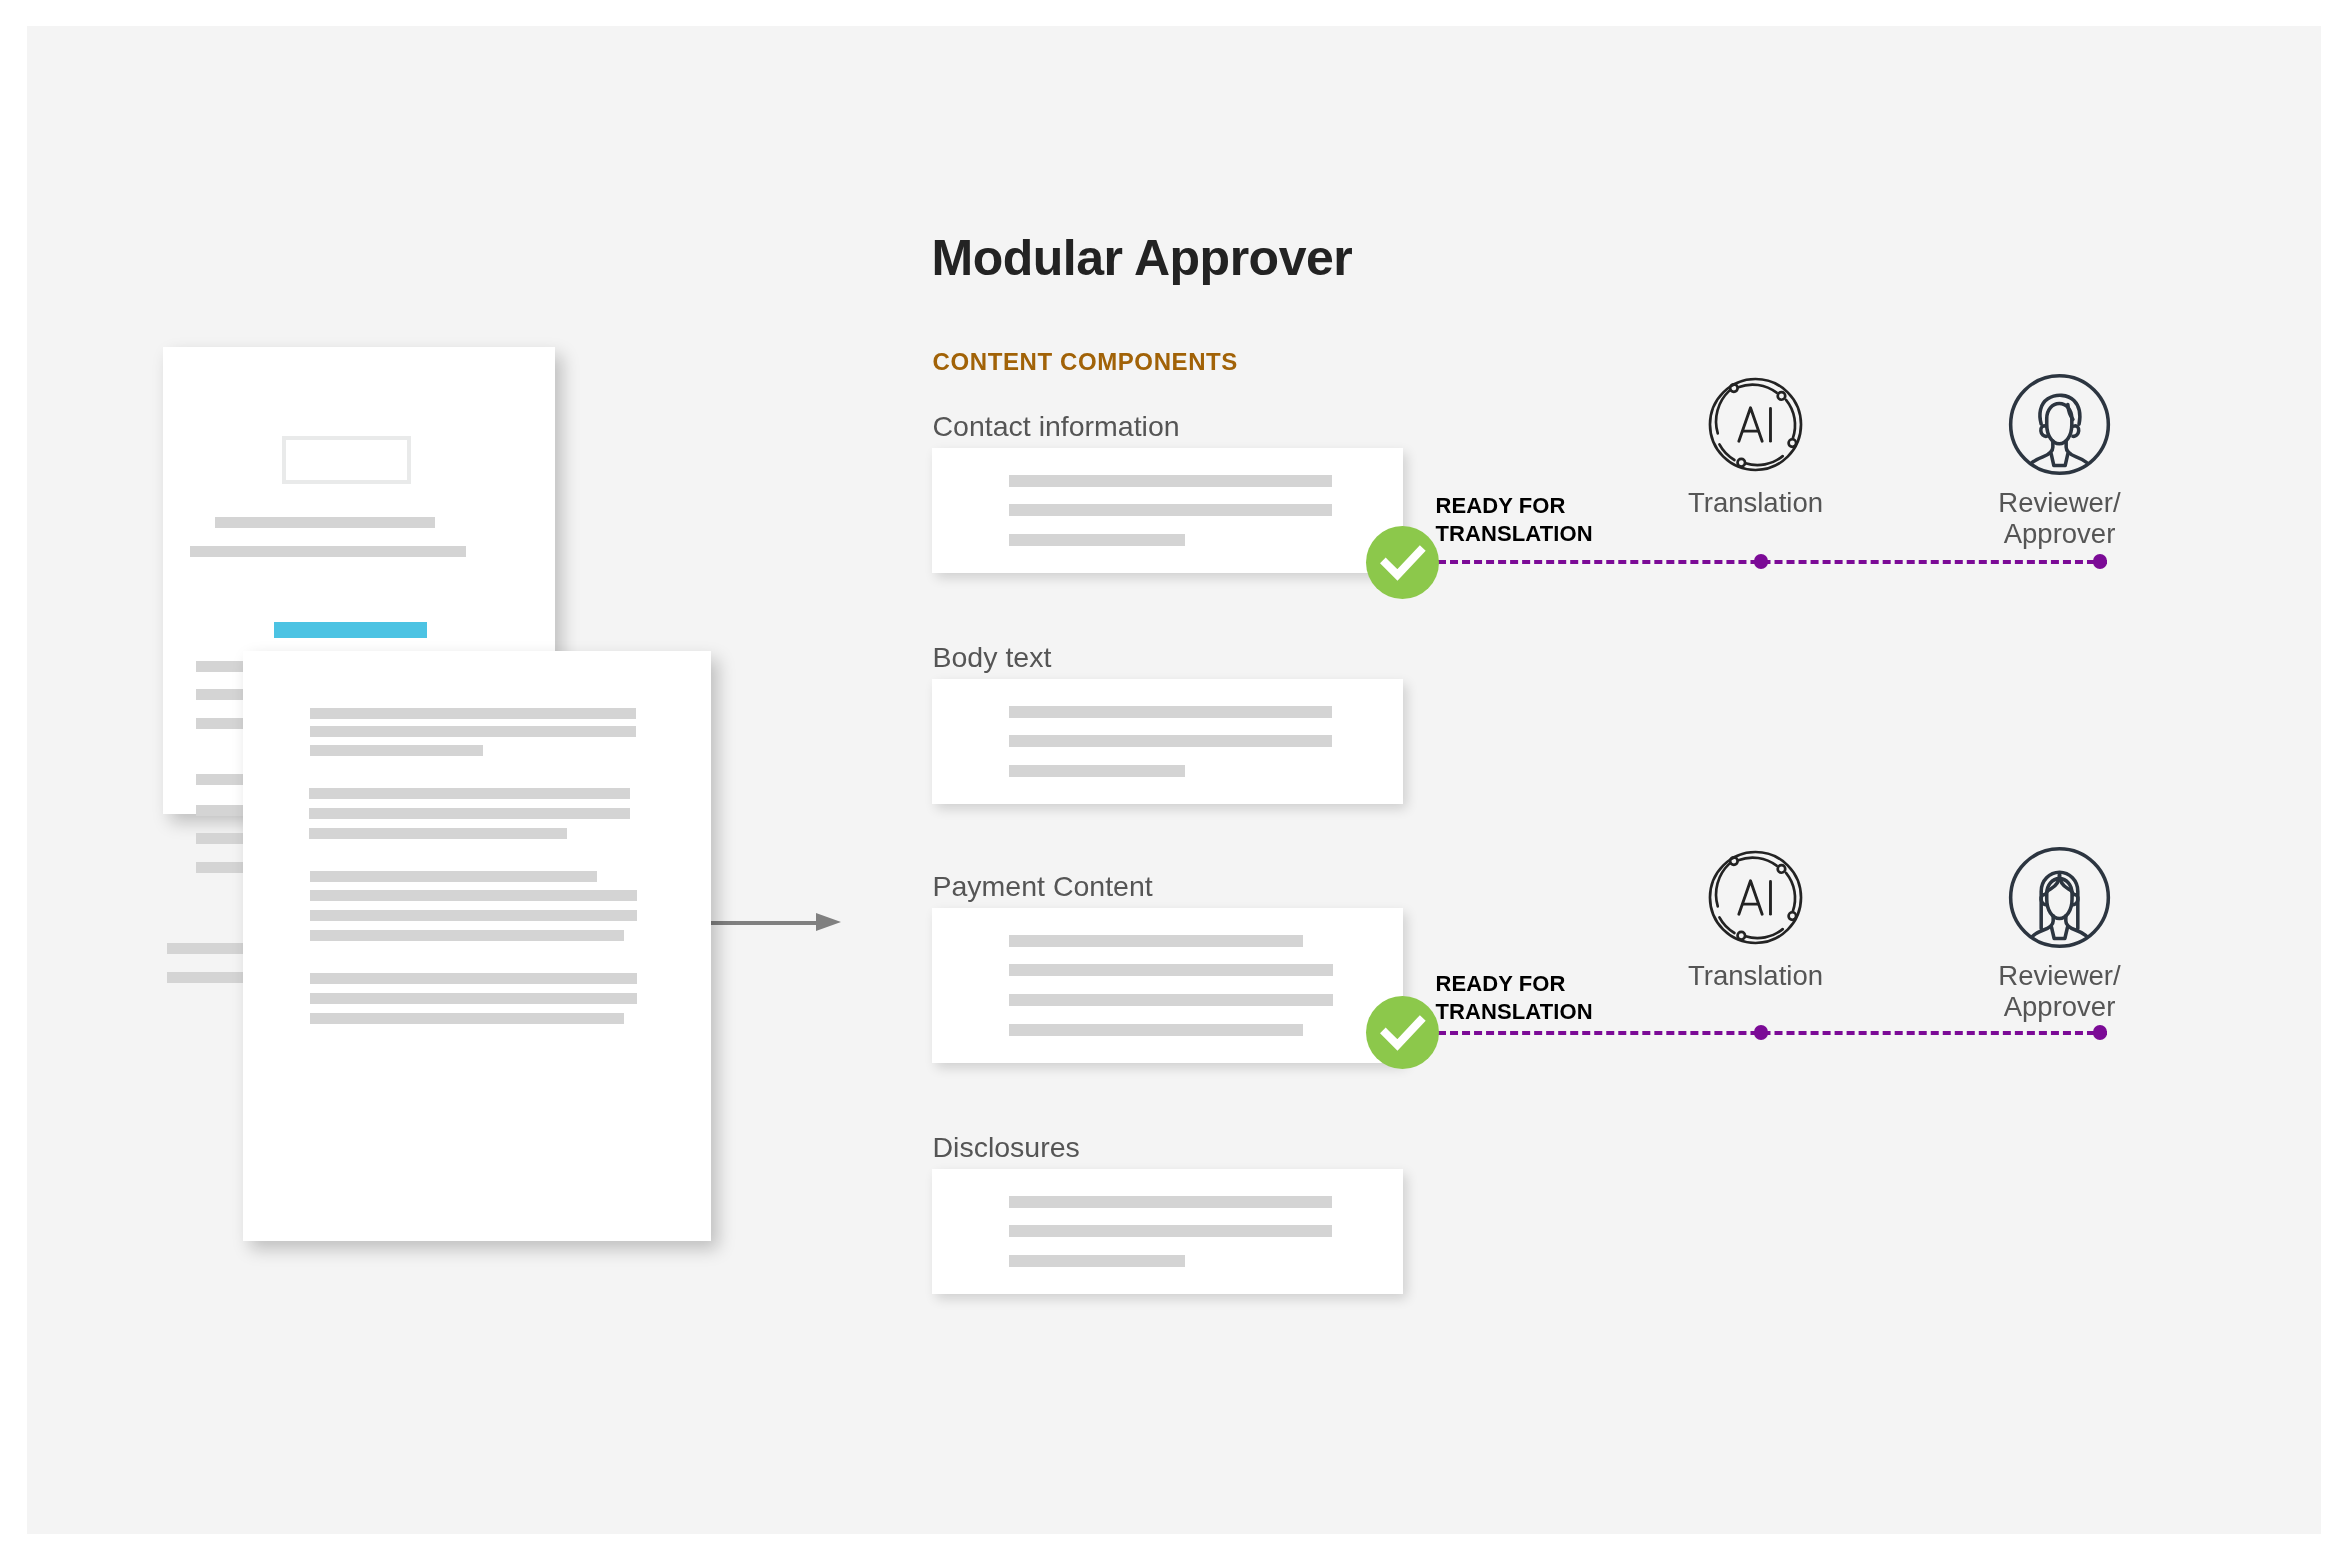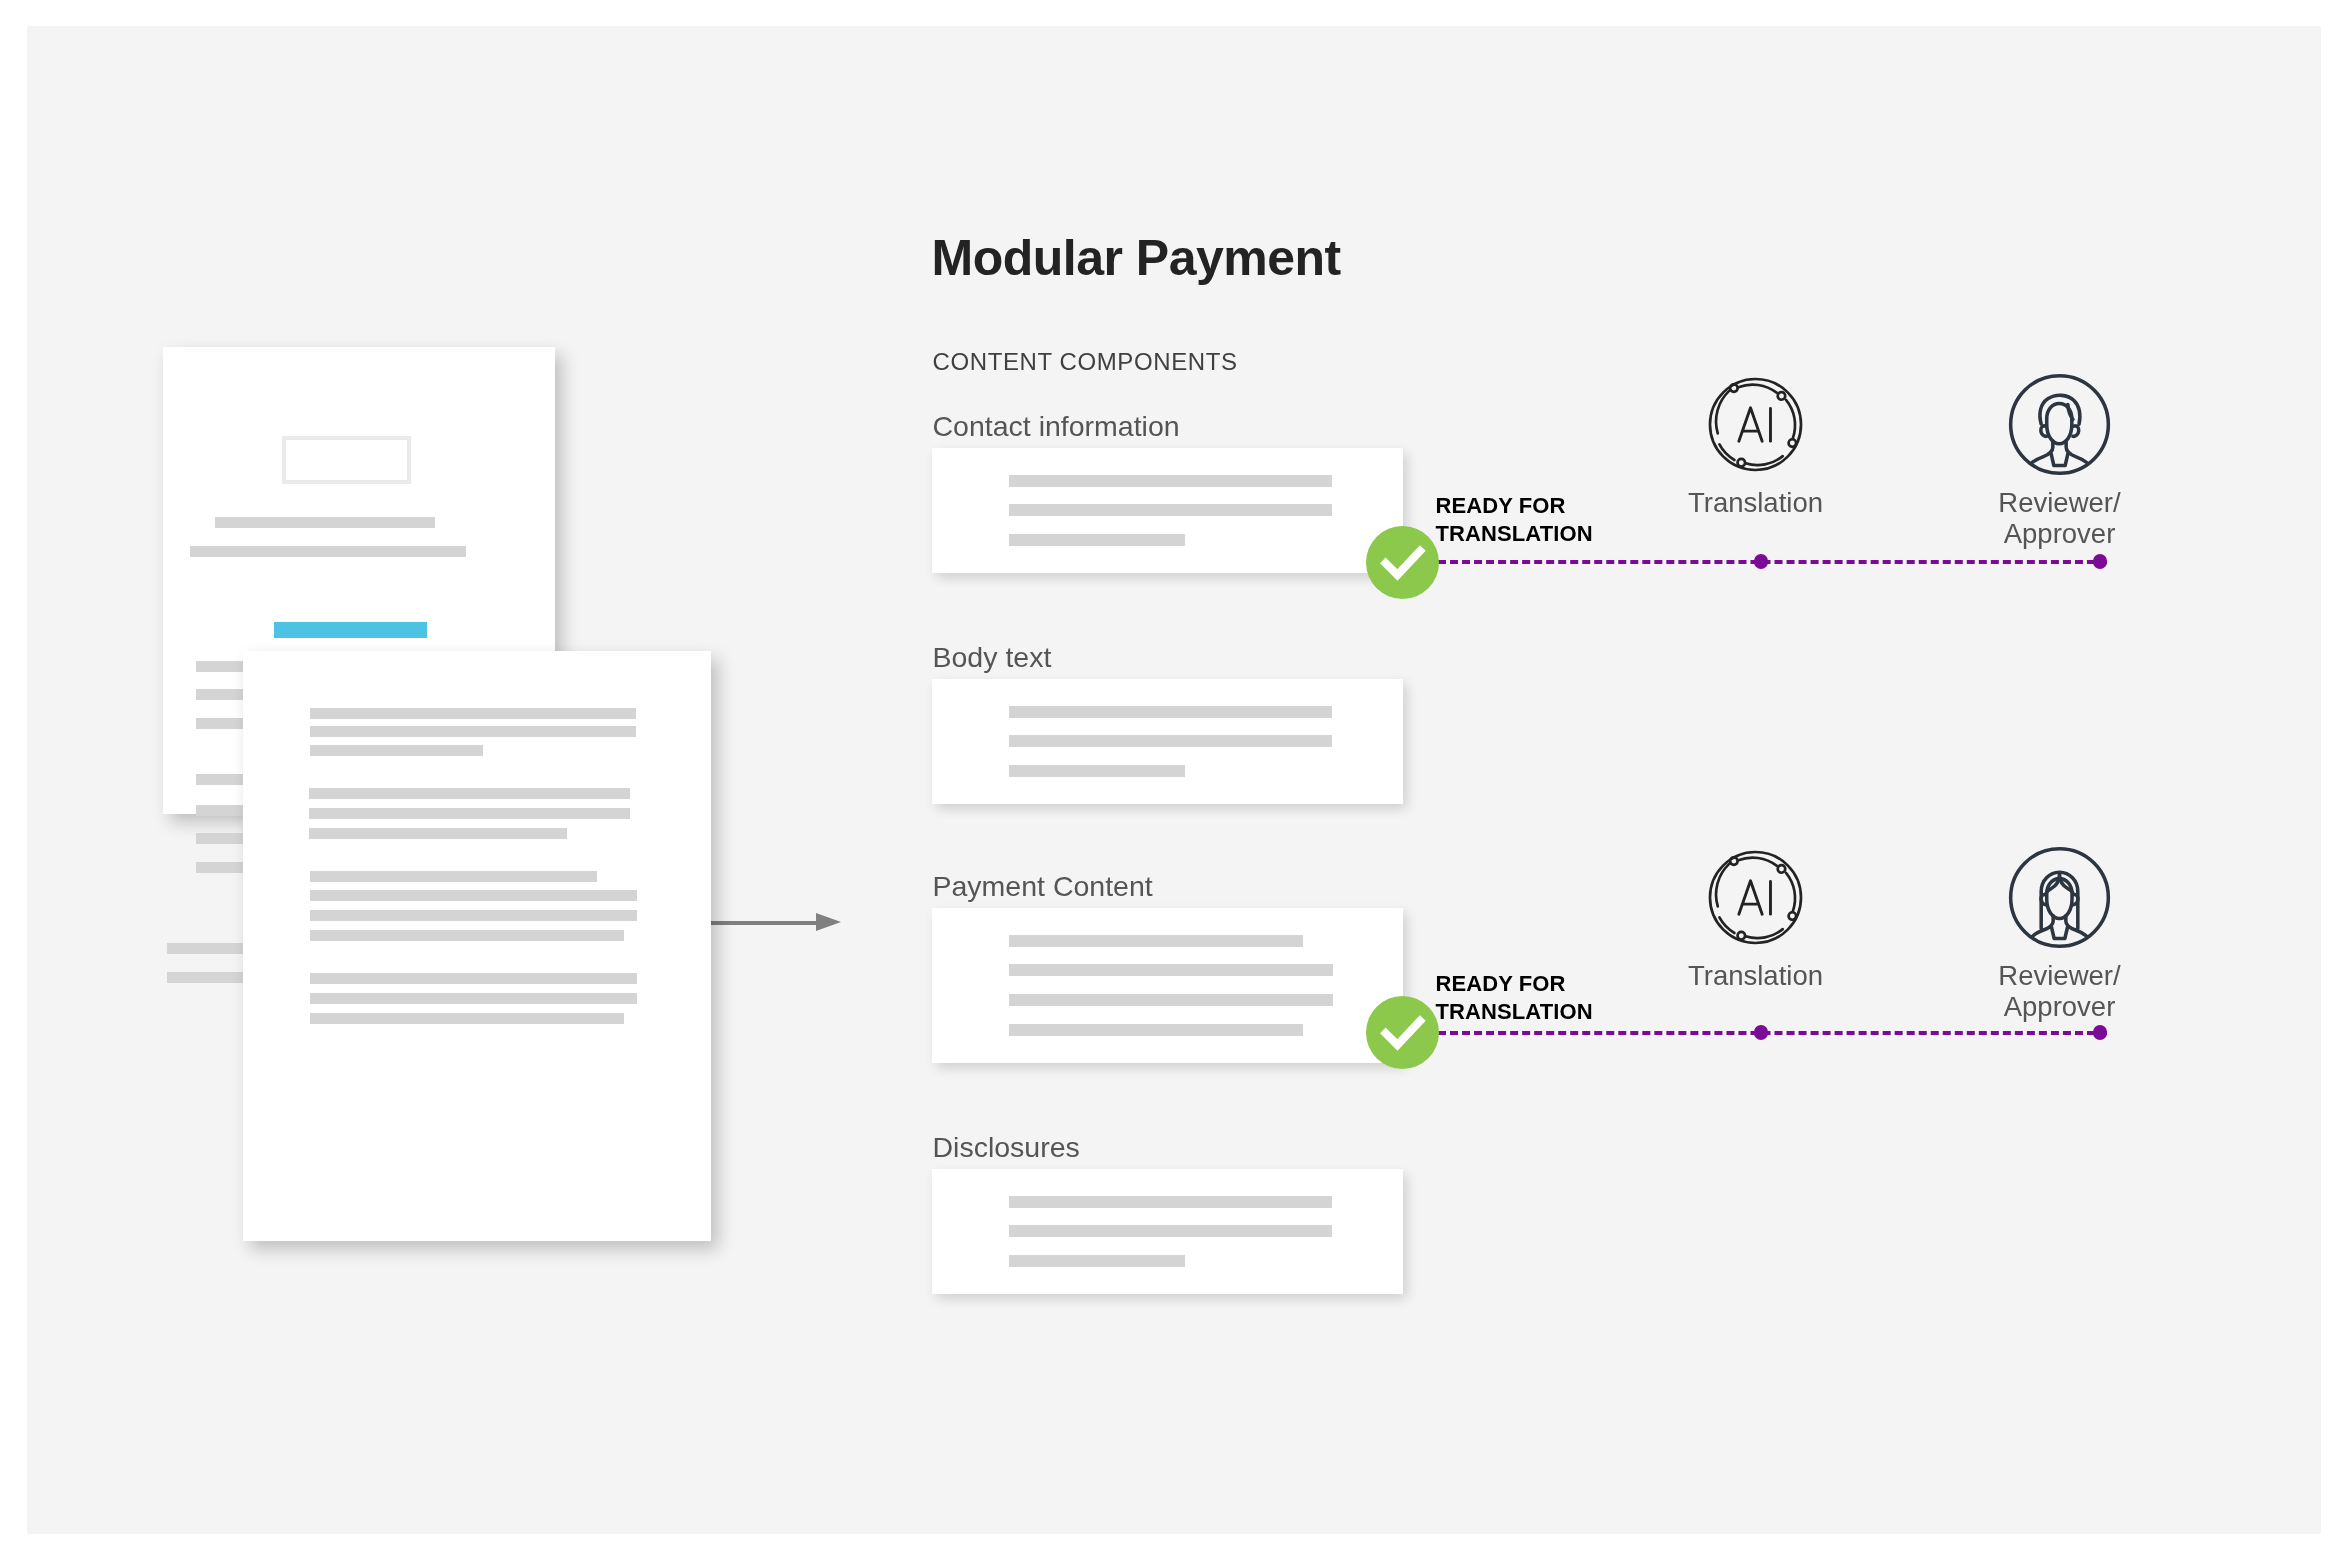--- a/index.html
+++ b/index.html
@@ -76,21 +76,21 @@
   
   #panel { position: absolute; left: 905px; top: 0; right: 0; bottom: 0; }
 
   #page-title {
     position: absolute; left: 0; top: 203px;
     font-size: 50px; font-weight: bold; color: #232323;
     letter-spacing: -0.5px;
   }
   #section-label {
     position: absolute; left: 1px; top: 322px;
-    font-size: 24px; font-weight: normal; color: #404040;
+    font-size: 24px; font-weight: bold; color: #a16207;
     letter-spacing: 0.6px;
     text-align: right;
   }
 
   .comp { position: absolute; left: 0; }
   .comp-label {
     position: absolute; left: 1px; top: 0;
     font-size: 28.5px; color: #555555; white-space: nowrap;
   }
   .comp-card {
@@ -192,21 +192,21 @@
 
   </div>
 
   <div id="arrow">
     <div class="shaft"></div>
     <div class="head"></div>
   </div>
 
   <div id="panel">
 
-    <div id="page-title">Modular Payment</div>
+    <div id="page-title">Modular Approver</div>
     <div id="section-label">CONTENT COMPONENTS</div>
 
     <div class="comp" style="top:384px;">
       <div class="comp-label">Contact information</div>
       <div class="comp-card">
         <div class="cline c-a1"></div>
         <div class="cline c-a2"></div>
         <div class="cline c-a3"></div>
       </div>
     </div>

